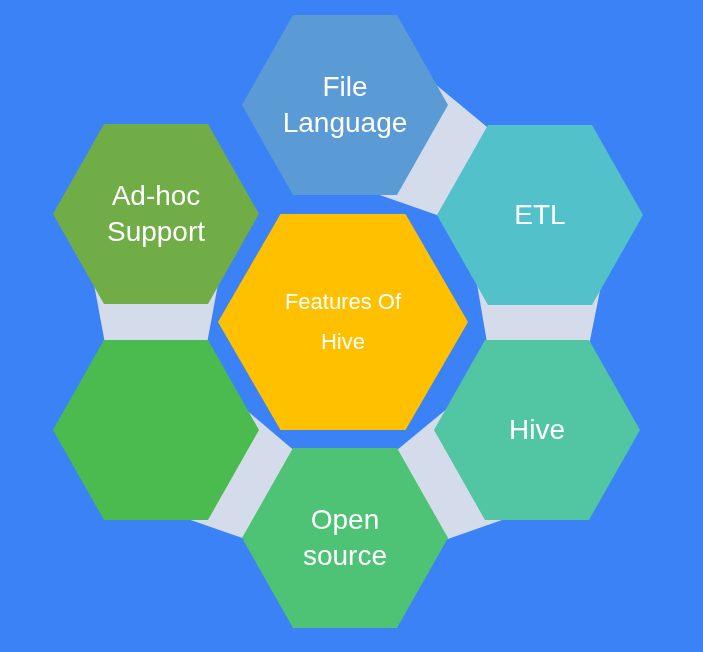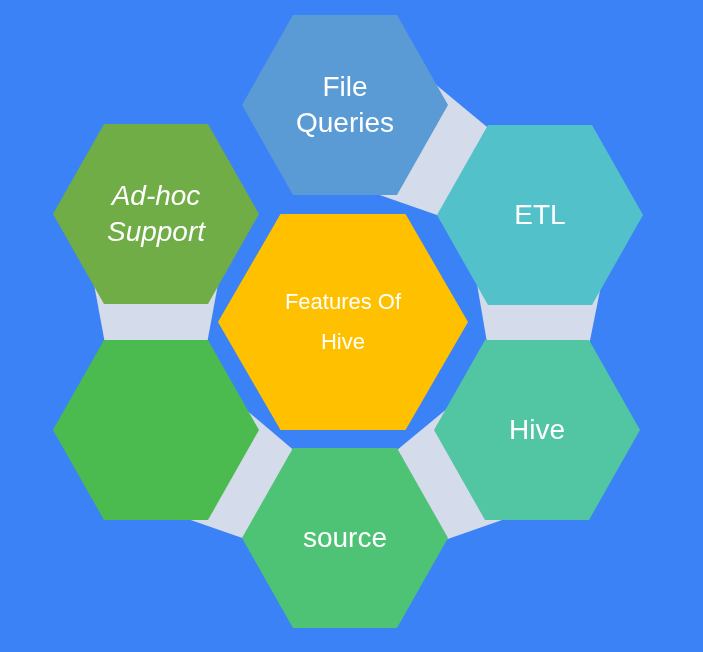--- a/index.html
+++ b/index.html
@@ -64,37 +64,38 @@
     <polygon points="434,430 485,340 589,340 640,430 589,520 485,520" fill="#52C5A2"></polygon>
     <polygon points="242,538 293,448 397,448 448,538 397,628 293,628" fill="#4EC275"></polygon>
     <polygon points="53,430 104,340 208,340 259,430 208,520 104,520" fill="#4CBB4F"></polygon>
     <polygon points="53,214 104,124 208,124 259,214 208,304 104,304" fill="#70AD47"></polygon>
 
     <polygon points="218,322 280.5,214 405.5,214 468,322 405.5,430 280.5,430" fill="#FFC000"></polygon>
   </svg>
 
   <div class="hex-label outer-label" style="left:242px; top:15px;">
     <span>File</span>
-    <span>Queries</span>
+    <span>Language</span>
   </div>
 
   <div class="hex-label outer-label" style="left:437px; top:125px;">
     <span>ETL</span>
   </div>
 
   <div class="hex-label outer-label" style="left:434px; top:340px;">
     <span>Hive</span>
   </div>
 
   <div class="hex-label outer-label" style="left:242px; top:448px;">
+    <span>Open</span>
     <span>source</span>
   </div>
 
 
-  <div class="hex-label outer-label" style="left:53px; top:124px;font-style:italic;">
+  <div class="hex-label outer-label" style="left:53px; top:124px;">
     <span>Ad-hoc</span>
     <span>Support</span>
   </div>
 
   <div class="hex-label center-label" style="left:218px; top:214px;">
     <span>Features Of</span>
     <span>Hive</span>
   </div>
 
 </div>

